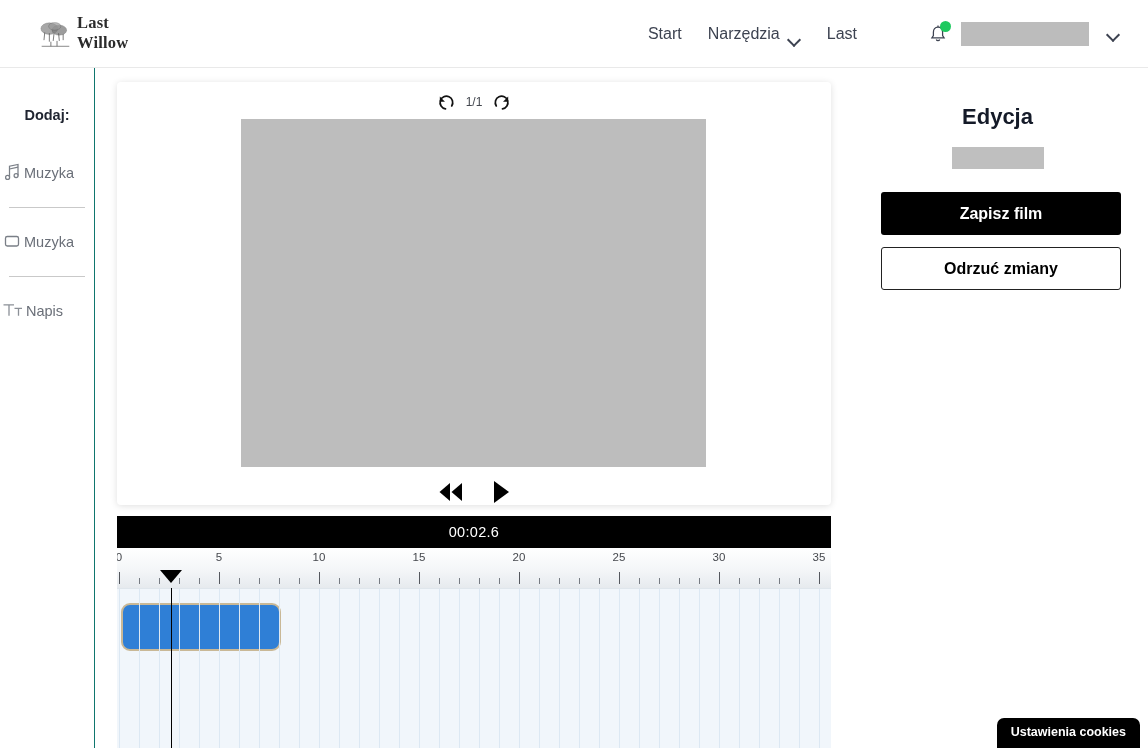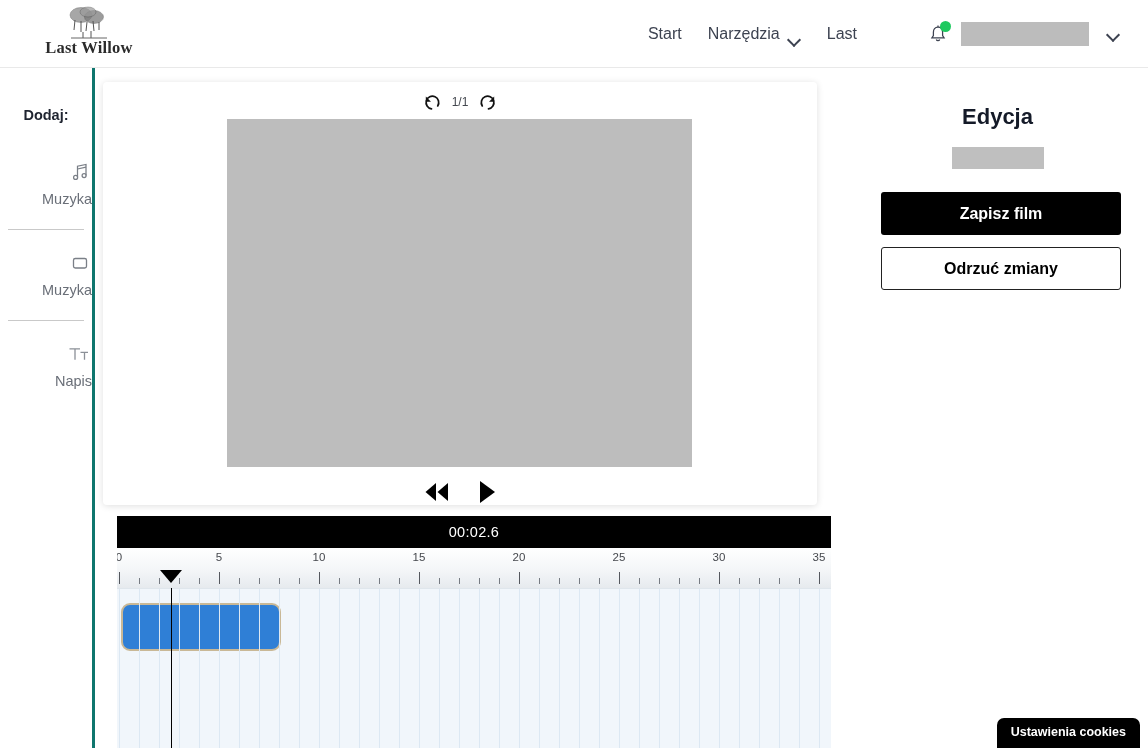--- a/index.html
+++ b/index.html
@@ -14,21 +14,21 @@
   
   .topbar {
     position: absolute; top: 0; left: 0;
     width: 1148px; height: 68px;
     background: #ffffff;
     border-bottom: 1px solid #e9e9e9;
   }
   .logo-wrap {
     position: absolute; left: 34px; top: 4px;
     width: 110px; height: 60px;
-    display: flex; flex-direction: column; align-items: center;
+    display: flex; align-items: center;
   }
   .logo-tree { width: 56px; height: 36px; display: block; }
   .logo-text {
     font-family: "Liberation Serif", serif;
     font-size: 16.5px; font-weight: 700; color: #2b2b2b;
     letter-spacing: .2px; margin-top: -2px;
   }
   .nav {
     position: absolute; right: 0; top: 0;
     height: 68px; display: flex; align-items: center;
@@ -63,41 +63,41 @@
   .user-bar {
     width: 128px; height: 24px; background: #bcbcbc;
     margin-right: 18px; cursor: pointer;
   }
 
   
   .sidebar {
     position: absolute; left: 0; top: 68px;
     width: 95px; height: 680px;
     background: #ffffff;
-    border-right: 3px solid #0f766e;
+    border-right: 1px solid #0f766e;
   }
   .sidebar-title {
     font-size: 14.5px; font-weight: 700; color: #1f2430;
     text-align: center; margin-top: 39px;
   }
   .side-item {
-    display: flex; flex-direction: column; align-items: flex-end;
+    display: flex; flex-direction: row; align-items: flex-start;
     cursor: pointer; padding: 6px 0;
   }
   .side-item .ico { height: 26px; display: flex; align-items: center; }
   .side-label { font-size: 14.5px; color: #6a6f78; margin-top: 6px; }
   .side-sep {
     width: 76px; height: 1px; background: #c9c9c9;
     margin: 16px auto 14px auto;
   }
   .m-muzyka { margin-top: 30px; }
 
   
   .preview-card {
-    position: absolute; left: 103px; top: 82px;
+    position: absolute; left: 117px; top: 82px;
     width: 714px; height: 423px;
     background: #ffffff; border-radius: 4px;
     box-shadow: 0 1px 7px rgba(0,0,0,.13);
   }
   .history-row {
     position: absolute; left: 0; top: 7px; width: 714px;
     display: flex; align-items: center; justify-content: center; gap: 11px;
     height: 26px;
   }
   .hist-btn { cursor: pointer; width: 19px; height: 19px; display: block; }

